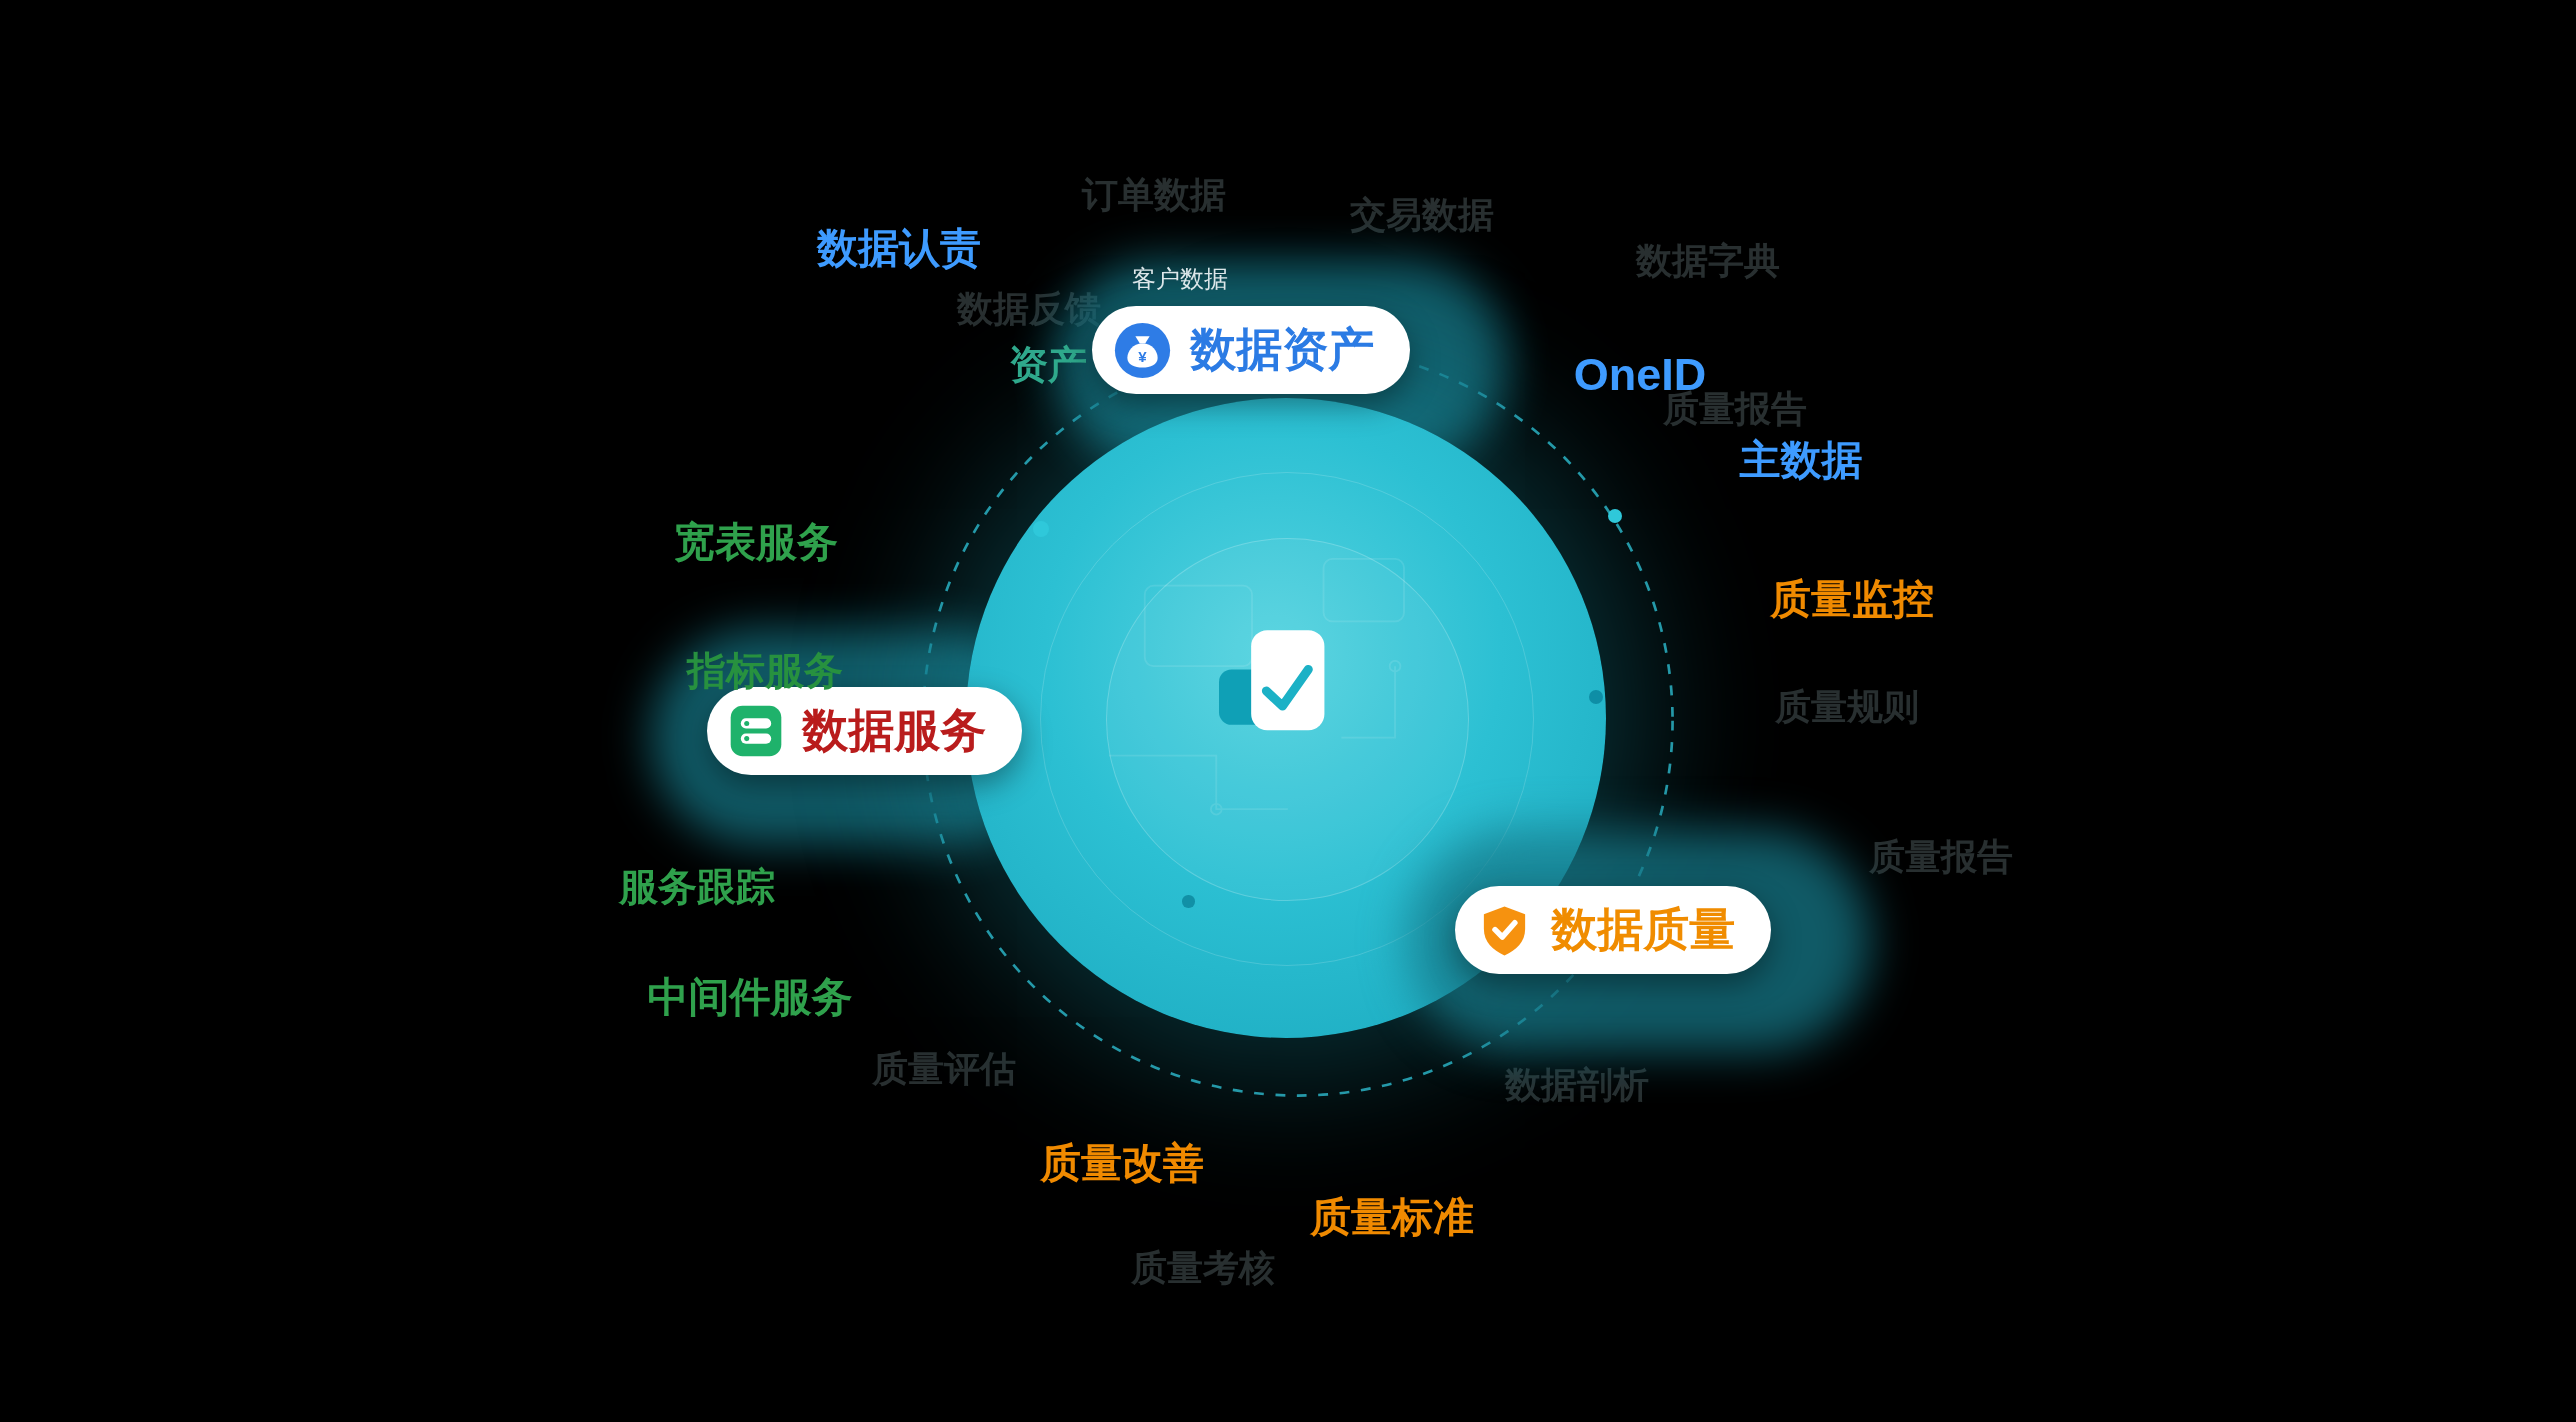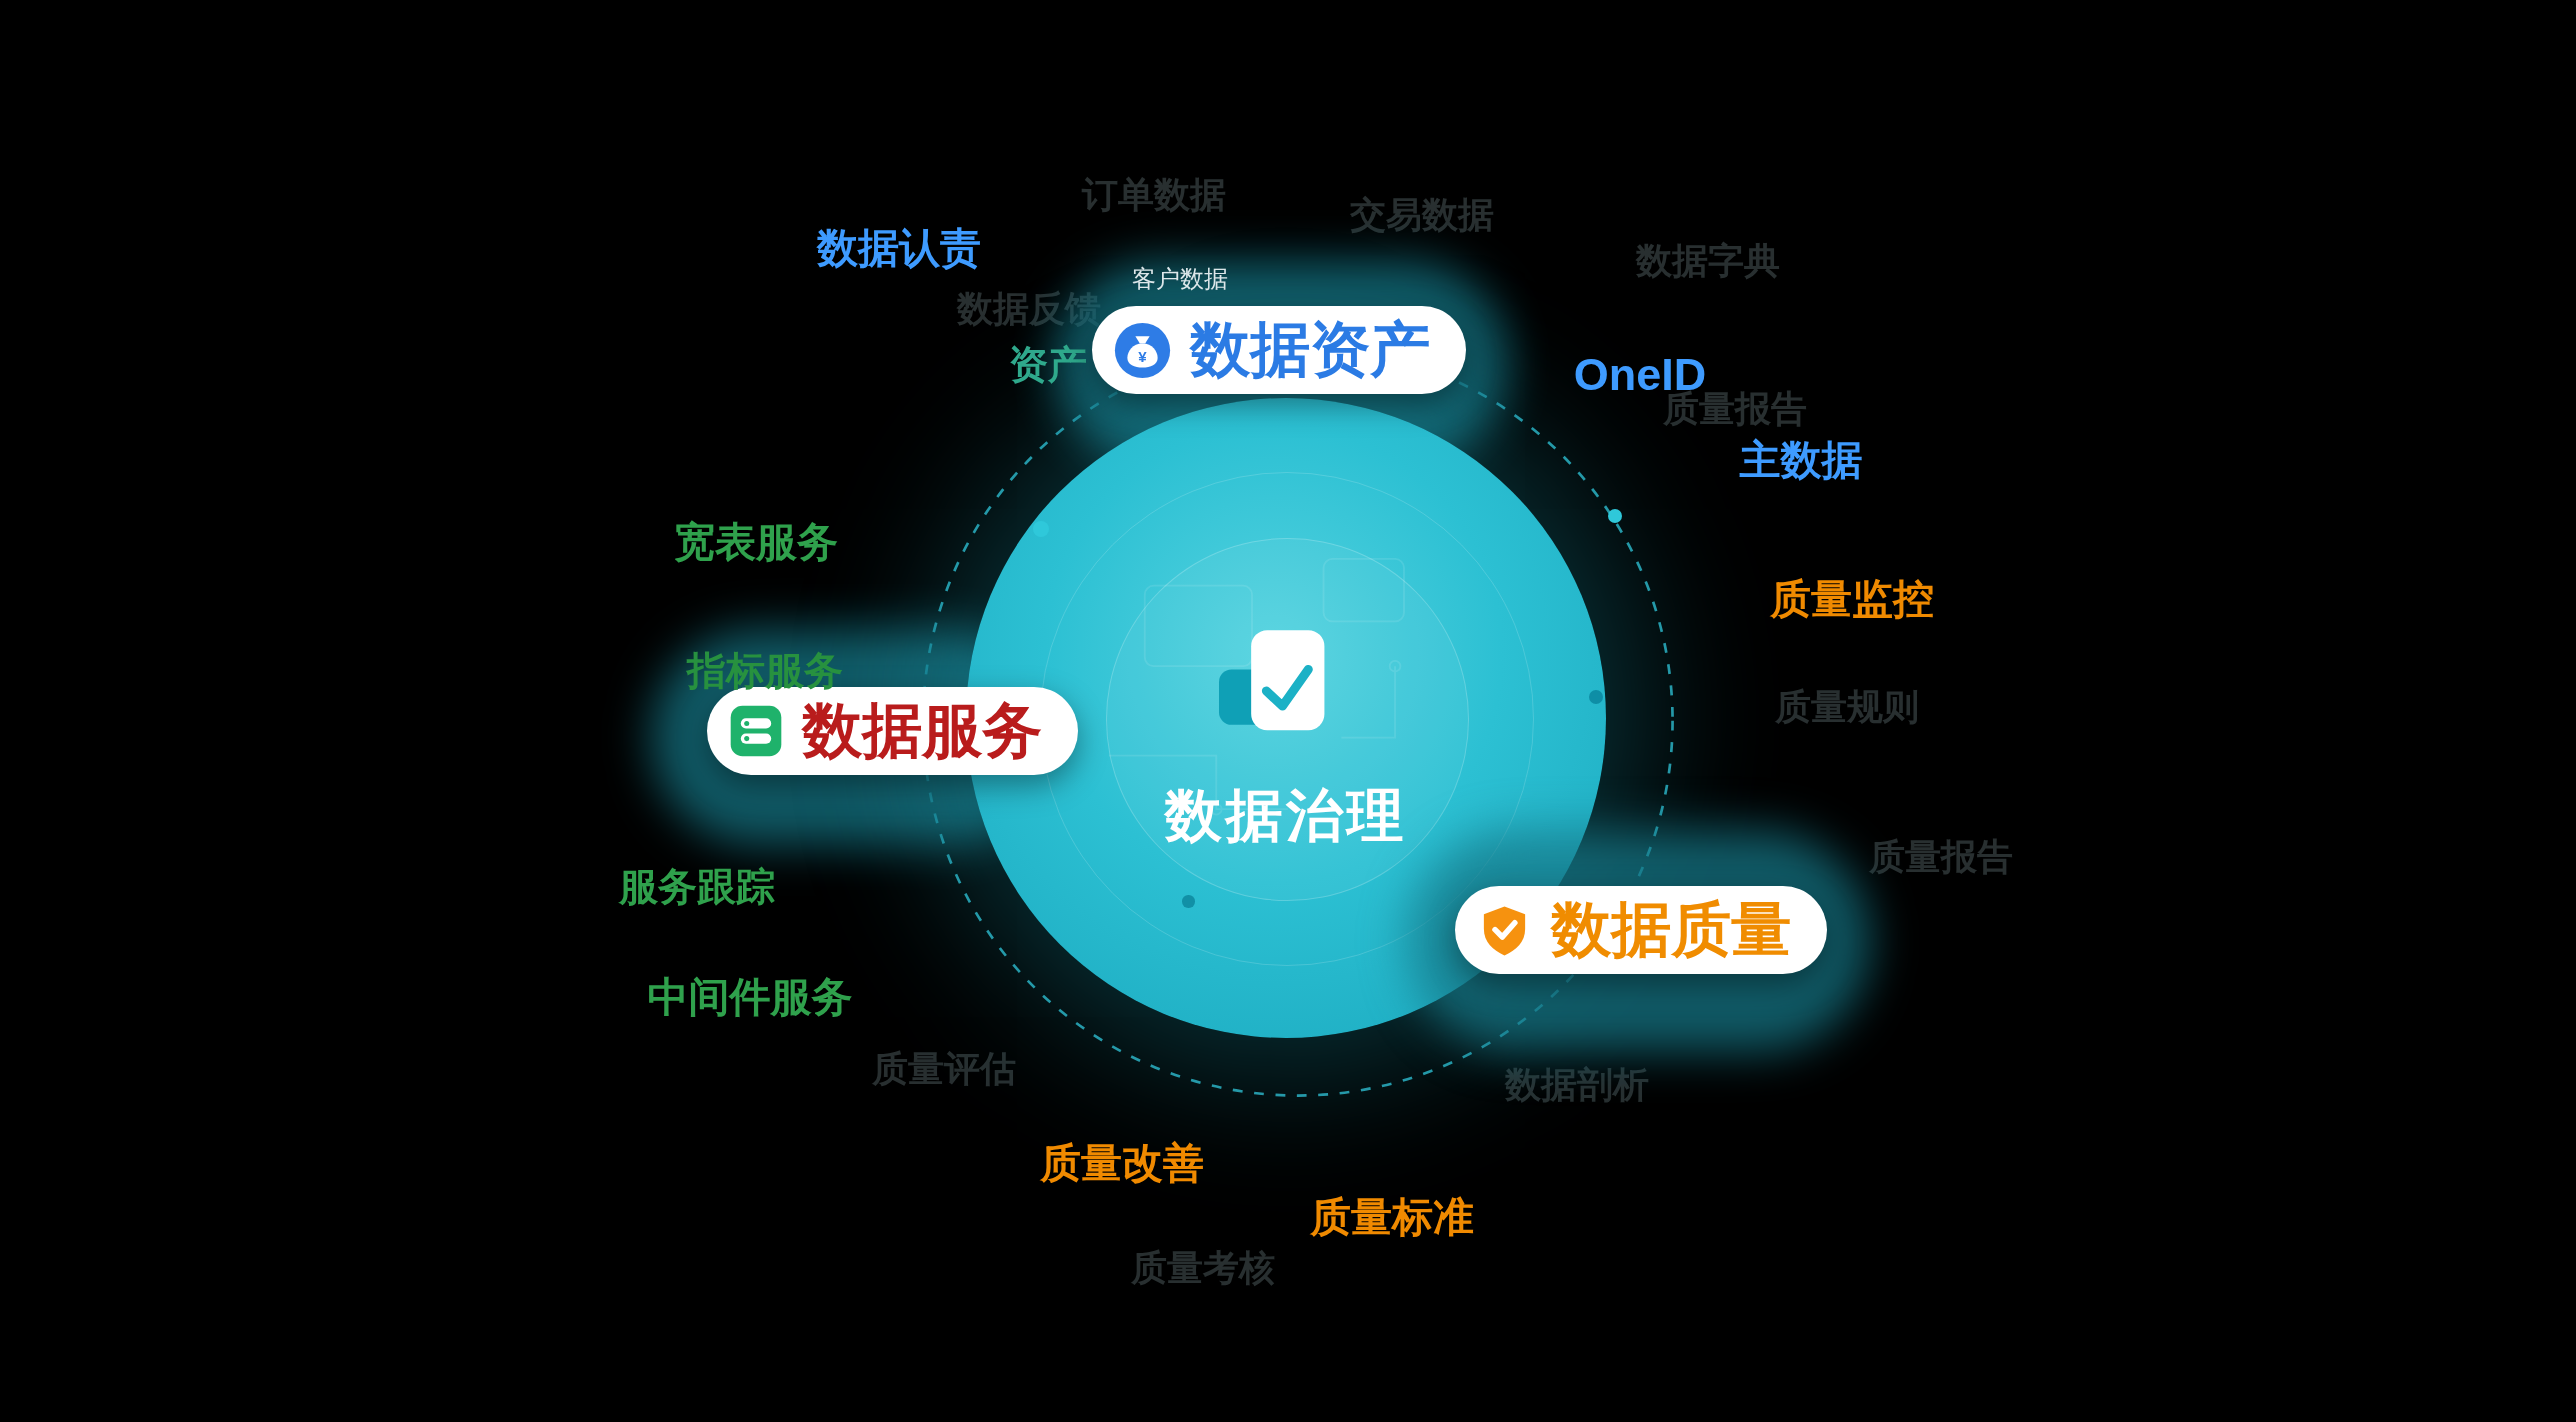--- a/index.html
+++ b/index.html
@@ -26,21 +26,21 @@
   .hub-icon{position:absolute;left:50%;top:225px;margin-left:-76px;}
   .hub-title{position:absolute;left:0;top:380px;width:100%;text-align:center;color:#fff;
     font-size:57px;font-weight:700;letter-spacing:3.6px;}
 
   
   .dot{position:absolute;border-radius:50%;z-index:6;}
 
   
   .pill{position:absolute;height:88px;background:#fff;border-radius:44px;display:flex;align-items:center;
     padding:0 36px 0 21.5px;gap:19.7px;z-index:6;box-shadow:0 10.7px 30px rgba(0,0,0,0.38);}
-  .pill .pill-label{font-size:60px;font-weight:700;white-space:nowrap;}
+  .pill .pill-label{font-size:46px;font-weight:700;white-space:nowrap;}
   .pill-assets{left:1092px;top:306px;}
   .pill-assets .pill-label{color:#2b7be4;}
   .pill-services{left:707px;top:687px;}
   .pill-services .pill-label{color:#b91c1c;}
   .pill-quality{left:1455px;top:886px;}
   .pill-quality .pill-label{color:#f08c00;}
 
   
   .lbl{position:absolute;transform:translate(-50%,-50%);font-weight:700;font-size:41px;white-space:nowrap;z-index:7;}
   .c-blue{color:#3e9bff;}
@@ -86,21 +86,20 @@
         <circle cx="480" cy="300" r="6"></circle>
       </g>
     </svg>
     <div class="ring1"></div>
     <div class="ring2"></div>
     <svg class="hub-icon" viewBox="0 0 170 150" width="152" height="134">
       <rect x="10" y="52" width="64" height="62" rx="14" fill="#0fa0b6"></rect>
       <rect x="46" y="8" width="82" height="112" rx="18" fill="#ffffff"></rect>
       <path d="M63 76 L81 93 L110 52" stroke="#1cb1c6" stroke-width="10" fill="none" stroke-linecap="round" stroke-linejoin="round"></path>
     </svg>
-    <div class="hub-title">数据治理</div>
   </div>
 
   <div class="blob blob-quality"></div>
 
   <div class="dot" style="left:1033px;top:521px;width:16px;height:16px;background:#2fc8da;"></div>
   <div class="dot" style="left:1608px;top:509px;width:14.3px;height:14.3px;background:#2fc8da;"></div>
   <div class="dot" style="left:1589px;top:690px;width:14.3px;height:14.3px;background:#0e8ea6;"></div>
   <div class="dot" style="left:1182px;top:895px;width:12.5px;height:12.5px;background:#1190a6;"></div>
 
   <div class="pill pill-assets">

